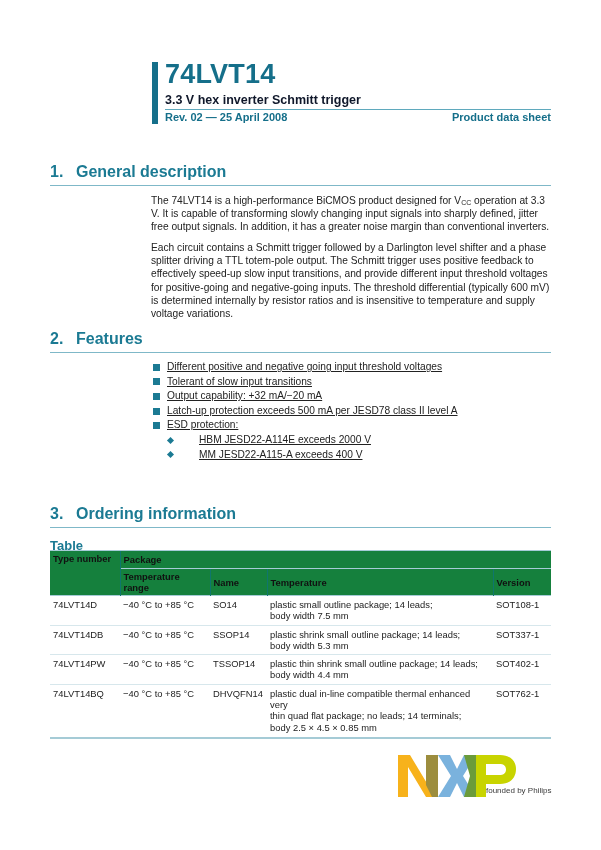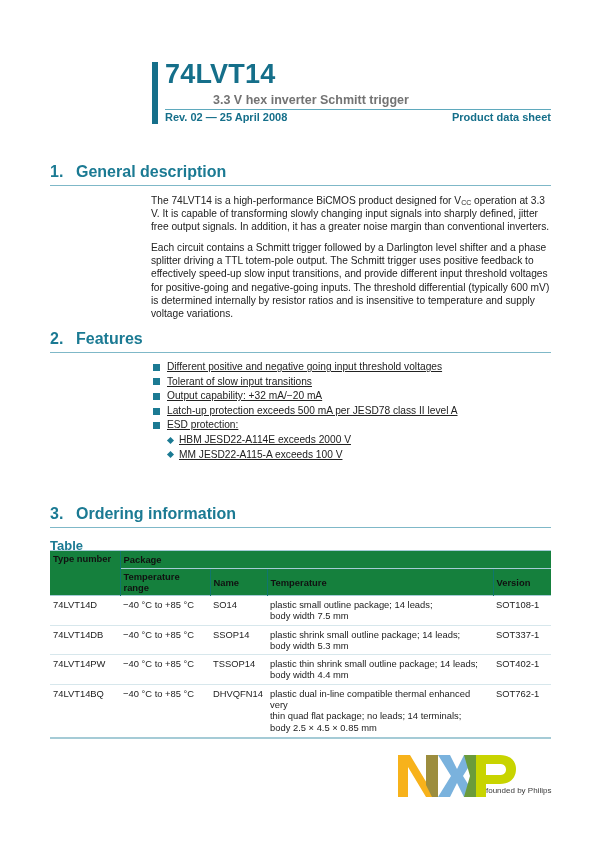--- a/index.html
+++ b/index.html
@@ -3,40 +3,40 @@
 <meta charset="utf-8">
 <style>
   html, body { margin: 0; padding: 0; background: #ffffff; }
   body { width: 601px; height: 850px; position: relative; overflow: hidden;
          font-family: "Liberation Sans", sans-serif; color: #1a1a1a; }
   .abs { position: absolute; }
 
   
   .hdr-bar { left: 152px; top: 62px; width: 6px; height: 62px; background: #156f8a; }
   .hdr-title { left: 165px; top: 58px; font-size: 27px; font-weight: bold; color: #156f8a; letter-spacing: 0.2px; line-height: 32px; }
-  .hdr-sub { left: 165px; top: 93px; font-size: 12.5px; font-weight: bold; color: #737373; line-height: 14px; margin-left: 48px; }
+  .hdr-sub { left: 165px; top: 93px; font-size: 12.5px; font-weight: bold; color: #0f172a; line-height: 14px; }
   .hdr-rule { left: 165px; top: 109px; width: 386px; height: 1px; background: #5fa9bd; }
   .hdr-rev { left: 165px; top: 111px; font-size: 11px; font-weight: bold; color: #156f8a; line-height: 13px; }
   .hdr-type { right: 50px; top: 111px; font-size: 11px; font-weight: bold; color: #156f8a; line-height: 13px; }
 
   
   .sec { left: 50px; width: 501px; }
   .sec-h { font-size: 16px; font-weight: bold; color: #1b7a93; line-height: 18px; display: flex; }
   .sec-num { width: 26px; }
   .sec-rule { height: 1px; background: #7fb8c8; margin-top: 4px; }
 
   
   .para { left: 151px; width: 402px; font-size: 10.2px; line-height: 13.2px; color: #222; }
   .para sub { font-size: 7px; vertical-align: -1px; line-height: 0; }
 
   
   .flist { left: 153px; width: 400px; margin: 0; padding: 0; list-style: none; font-size: 10.2px; color: #222; text-decoration: underline; }
   .flist li { height: 14.6px; line-height: 14.6px; display: flex; align-items: center; }
   .sq { width: 7px; height: 7px; background: #1b7a93; margin-right: 7px; flex: none; }
-  .flist li.sub { padding-left: 14px; }
+  .flist li.sub { padding-left: 14px; gap: 20px; }
   .dia { width: 5px; height: 5px; background: #1b7a93; transform: rotate(45deg); margin-right: 6px; margin-left: 1px; flex: none; }
 
   
   .tcap { left: 50px; top: 538px; font-size: 13px; font-weight: bold; color: #1b7a93; }
   .tcap span.n { display: inline-block; width: 47px; }
   table.ord { left: 50px; top: 550px; width: 501px; border-collapse: collapse; font-size: 9.4px; color: #222; }
   table.ord th { background: #15803d; text-align: left; font-weight: bold; padding: 2px 3px; height: 13px; color: #111; }
   table.ord thead tr:first-child th { border-top: 1px solid #a5cbd6; }
   table.ord th.vl, table.ord td.vl { border-left: 1px solid #0f766e; }
   table.ord thead tr:nth-child(2) th { border-top: 1px solid #a5cbd6; }
@@ -95,21 +95,21 @@
   <li>
       <span class="sq"></span>
       <span>ESD protection:</span>
     </li>
   <li class="sub">
       <span class="dia"></span>
       <span>HBM JESD22-A114E exceeds 2000 V</span>
     </li>
   <li class="sub">
       <span class="dia"></span>
-      <span>MM JESD22-A115-A exceeds 100 V</span>
+      <span>MM JESD22-A115-A exceeds 400 V</span>
     </li>
 </ul>
 
 <div class="abs sec" style="top:505px;">
   <div class="sec-h">
     <span class="sec-num">3.</span>
     <span>Ordering information</span>
   </div>
   <div class="sec-rule"></div>
 </div>

